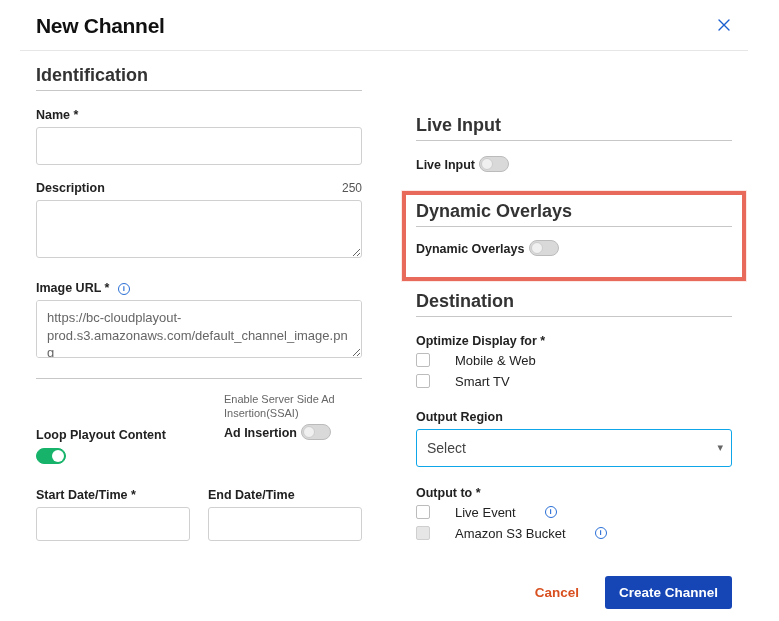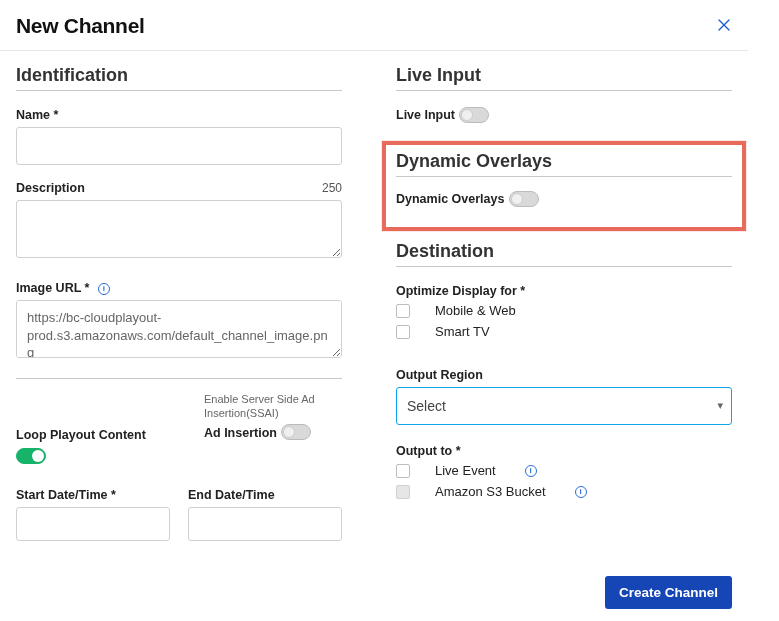--- a/index.html
+++ b/index.html
@@ -8,20 +8,21 @@
     background: #fff;
     width: 779px;
     height: 621px;
     overflow: hidden;
     color: #222;
   }
   .modal {
     width: 748px;
     height: 621px;
     position: relative;
+    padding-left: 20px;
   }
   .header {
     padding: 14px 16px 12px 16px;
     border-bottom: 1px solid #e6e6e6;
     display: flex;
     justify-content: space-between;
     align-items: center;
   }
   .header-title {
     font-size: 21px;
@@ -33,20 +34,21 @@
     font-size: 14px;
     color: #1a5fd0;
     cursor: pointer;
     line-height: 1;
     padding: 2px;
   }
   .body {
     display: flex;
     padding: 0 16px 0 16px;
     gap: 54px;
+    align-items: flex-end;
   }
   .col {
     flex: 1;
     min-width: 0;
     padding-top: 14px;
   }
   .col-left { flex: 0 0 326px; }
   .col-right { flex: 1; }
   .section-title {
     font-size: 18px;
@@ -313,21 +315,21 @@
       <div class="highlight-box">
         <div class="section-title">Dynamic Overlays</div>
         <hr class="section-rule" style="margin-bottom:12px;">
         <div class="field-label">Dynamic Overlays</div>
         <div class="toggle off"><div class="knob"></div></div>
       </div>
 
       <div class="section-title">Destination</div>
       <hr class="section-rule">
 
-      <div class="field-block" style="margin-bottom:26px;">
+      <div class="field-block" style="margin-bottom:18px;">
         <div class="field-label">Optimize Display for *</div>
         <div class="check-row">
           <span class="checkbox"></span>
           <span>Mobile &amp; Web</span>
         </div>
         <div class="check-row">
           <span class="checkbox"></span>
           <span>Smart TV</span>
         </div>
       </div>
@@ -349,15 +351,16 @@
         <div class="check-row">
           <span class="checkbox disabled"></span>
           <span>Amazon S3 Bucket</span>
           <span class="info-icon">i</span>
         </div>
       </div>
     </div>
   </div>
 
   <div class="footer">
+    <button class="btn btn-cancel">Cancel</button>
     <button class="btn btn-primary">Create Channel</button>
   </div>
 </div>
 
 </body></html>

